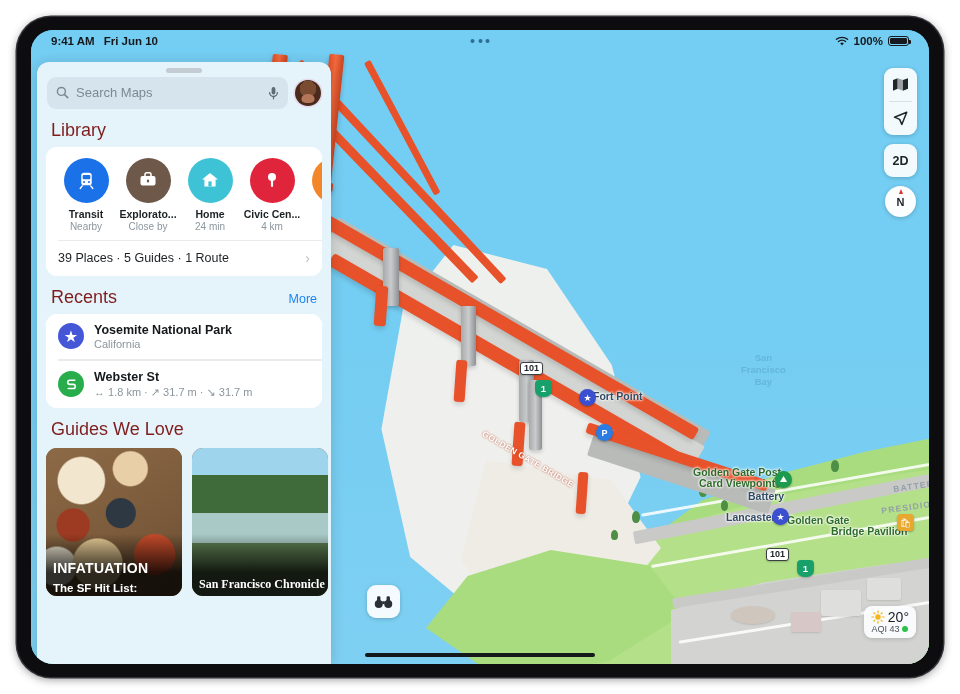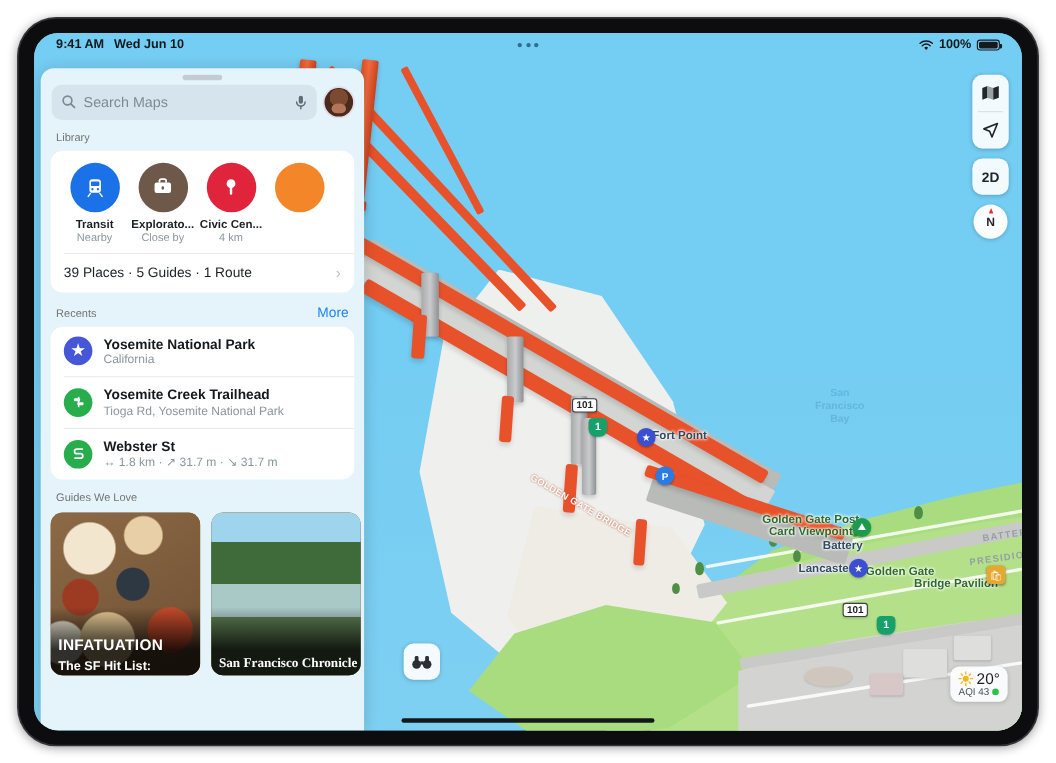--- a/index.html
+++ b/index.html
@@ -171,21 +171,21 @@
     flex:none; position:relative; overflow:hidden;
   }
   .avatar::after {
     content:""; position:absolute; left:50%; top:54%;
     transform:translateX(-50%);
     width:13px; height:9px; border-radius:50% 50% 40% 40%;
     background:#b4765a;
   }
 
   .sec-title {
-    font-size:10px; color:#737373;
+    font-size:18px; color:#7f1d1d;
     padding:11px 14px 6px;
   }
   .sec-head {
     display:flex; align-items:baseline;
     padding:11px 14px 6px;
   }
   .sec-head .more {
     margin-left:auto; font-size:12.5px; color:#1a84f5; font-weight:500;
   }
 
@@ -485,21 +485,21 @@
     <div class="mlabel bay" style="left:710px;top:322px;">
       <div>San</div>
       <div>Francisco</div>
       <div>Bay</div>
     </div>
   </div>
 
   <div class="statusbar">
     <div class="sb-left">
       <span>9:41 AM</span>
-      <span>Wed Jun 10</span>
+      <span>Fri Jun 10</span>
     </div>
     <div class="sb-dots">
       <i></i>
           <i></i>
           <i></i>
     </div>
     <div class="sb-right">
       <svg width="14" height="11" viewBox="0 0 14 11">
         <path d="M7 9.4 L5.2 7.3 a2.8 2.8 0 0 1 3.6 0 Z" fill="#16191d"></path>
         <path d="M3.4 5.6 a5.6 5.6 0 0 1 7.2 0" stroke="#16191d" stroke-width="1.3" fill="none" stroke-linecap="round"></path>
@@ -555,20 +555,30 @@
             <svg width="22" height="22" viewBox="0 0 22 22">
               <rect x="3.5" y="7" width="15" height="9.5" rx="2" fill="#fff"></rect>
               <path d="M8 7 V5.4 a1.6 1.6 0 0 1 1.6-1.6 h2.8 A1.6 1.6 0 0 1 14 5.4 V7" stroke="#fff" stroke-width="1.6" fill="none"></path>
               <rect x="9.9" y="10.4" width="2.2" height="3" rx="1" fill="#6e5849"></rect>
             </svg>
           </div>
           <div class="lib-name">Explorato...</div>
           <div class="lib-sub">Close by</div>
         </div>
 
+        <div class="lib-item">
+          <div class="lib-circle" style="background:#3ec3d6;">
+            <svg width="22" height="22" viewBox="0 0 22 22">
+              <path d="M11 4 L19 10.6 H16.6 V17.4 H5.4 V10.6 H3 Z" fill="#fff"></path>
+              <rect x="9.4" y="12.4" width="3.2" height="5" fill="#3ec3d6"></rect>
+            </svg>
+          </div>
+          <div class="lib-name">Home</div>
+          <div class="lib-sub">24 min</div>
+        </div>
 
         <div class="lib-item">
           <div class="lib-circle" style="background:#e0243c;">
             <svg width="22" height="22" viewBox="0 0 22 22">
               <circle cx="11" cy="8" r="4" fill="#fff"></circle>
               <rect x="9.9" y="9.5" width="2.2" height="8.5" rx="1.1" fill="#fff"></rect>
             </svg>
           </div>
           <div class="lib-name">Civic Cen...</div>
           <div class="lib-sub">4 km</div>
@@ -596,33 +606,20 @@
 
       <div class="rec-item">
         <div class="rec-ic" style="background:#4557d6;">★</div>
         <div>
           <div class="rec-title">Yosemite National Park</div>
           <div class="rec-sub">California</div>
         </div>
       </div>
       <div class="card-div"></div>
 
-      <div class="rec-item">
-        <div class="rec-ic" style="background:#27ad4c;">
-          <svg width="15" height="15" viewBox="0 0 16 16">
-            <rect x="7.2" y="3" width="1.6" height="10" fill="#fff"></rect>
-            <rect x="3.4" y="4.4" width="6" height="2.8" rx="1" fill="#fff"></rect>
-            <rect x="6.8" y="8.2" width="6" height="2.8" rx="1" fill="#fff"></rect>
-          </svg>
-        </div>
-        <div>
-          <div class="rec-title">Yosemite Creek Trailhead</div>
-          <div class="rec-sub">Tioga Rd, Yosemite National Park</div>
-        </div>
-      </div>
       <div class="card-div"></div>
 
       <div class="rec-item">
         <div class="rec-ic" style="background:#27ad4c;">
           <svg width="15" height="15" viewBox="0 0 16 16">
             <path d="M11.5 3.5 H6.2 a2.2 2.2 0 0 0 0 4.4 h3.6 a2.2 2.2 0 0 1 0 4.4 H4.5" stroke="#fff" stroke-width="1.7" fill="none" stroke-linecap="round"></path>
           </svg>
         </div>
         <div>
           <div class="rec-title">Webster St</div>

